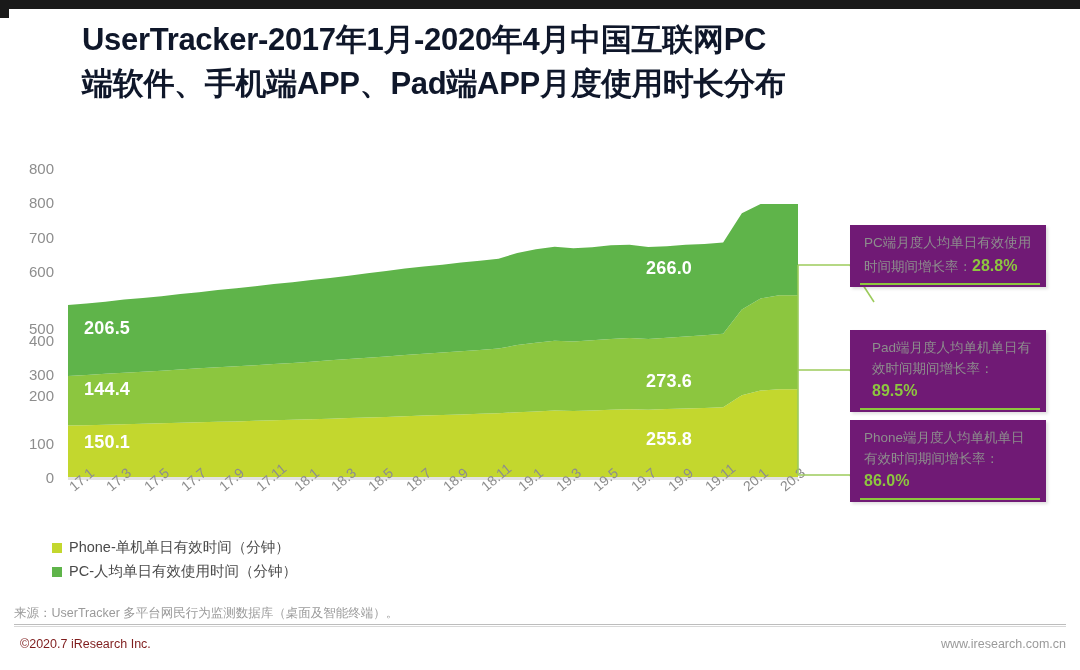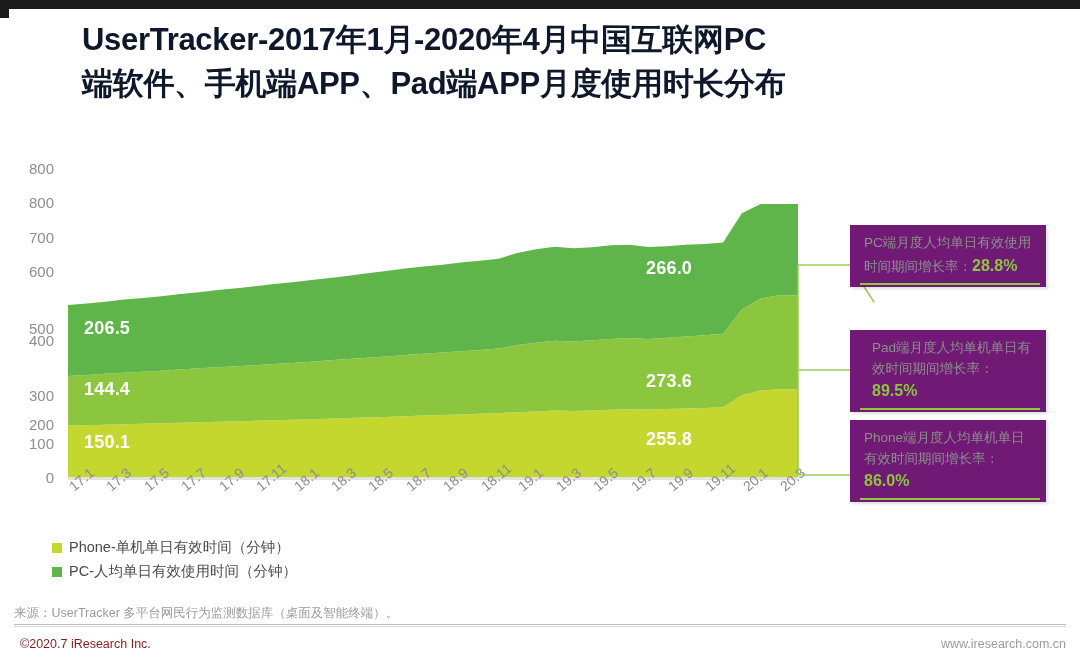--- a/index.html
+++ b/index.html
@@ -156,22 +156,22 @@
 
 <div class="plot-wrap">
 
   <div class="yaxis" id="yaxis">
       <div class="ytick" style="top: 18px;">800</div>
       <div class="ytick" style="top: 52.3333px;">800</div>
       <div class="ytick" style="top: 86.6667px;">700</div>
       <div class="ytick" style="top: 121px;">600</div>
       <div class="ytick" style="top: 158px; margin-top: 20px;">500</div>
       <div class="ytick" style="top: 189.667px;">400</div>
-      <div class="ytick" style="top: 224px; margin-top: 21px;">300</div>
-      <div class="ytick" style="top: 274px; text-align: right;">200</div>
+      <div class="ytick" style="top: 224px;">300</div>
+      <div class="ytick" style="top: 245px; text-align: right;">200</div>
       <div class="ytick" style="top: 292.667px;">100</div>
       <div class="ytick" style="top: 327px;">0</div>
     </div>
 
   <div class="plotarea">
     <svg id="area-svg" viewBox="0 0 730 309" preserveAspectRatio="none">
         <path d="M 0 257.46566666666666 L 18.71794871794872 257.15666666666664 L 37.43589743589744 256.676 L 56.15384615384616 256.19533333333334 L 74.87179487179488 255.7146666666667 L 93.58974358974358 255.26833333333332 L 112.30769230769232 254.75333333333333 L 131.02564102564102 254.27266666666668 L 149.74358974358975 253.792 L 168.46153846153848 253.38 L 187.17948717948715 252.865 L 205.89743589743588 252.35 L 224.61538461538464 251.86933333333332 L 243.33333333333331 251.32 L 262.05128205128204 250.702 L 280.7692307692308 250.11833333333334 L 299.4871794871795 249.53466666666668 L 318.20512820512823 248.91666666666666 L 336.92307692307696 248.23000000000002 L 355.64102564102564 247.612 L 374.3589743589743 247.02833333333334 L 393.07692307692304 246.376 L 411.79487179487177 245.758 L 430.5128205128205 245.14 L 449.2307692307693 244.28166666666667 L 467.948717948718 243.42333333333335 L 486.66666666666663 242.462 L 505.38461538461536 242.90833333333333 L 524.1025641025641 242.39333333333332 L 542.8205128205128 241.70666666666668 L 561.5384615384615 241.19166666666666 L 580.2564102564103 241.70666666666668 L 598.974358974359 241.08866666666665 L 617.6923076923077 240.505 L 636.4102564102565 239.99 L 655.1282051282052 239.30333333333334 L 673.8461538461539 227.2866666666667 L 692.5641025641025 222.48 L 711.2820512820513 221.17533333333336 L 730 221.17533333333336 L 730 309 L 711.2820512820513 309 L 692.5641025641025 309 L 673.8461538461539 309 L 655.1282051282052 309 L 636.4102564102565 309 L 617.6923076923077 309 L 598.974358974359 309 L 580.2564102564103 309 L 561.5384615384615 309 L 542.8205128205128 309 L 524.1025641025641 309 L 505.38461538461536 309 L 486.66666666666663 309 L 467.948717948718 309 L 449.2307692307693 309 L 430.5128205128205 309 L 411.79487179487177 309 L 393.07692307692304 309 L 374.3589743589743 309 L 355.64102564102564 309 L 336.92307692307696 309 L 318.20512820512823 309 L 299.4871794871795 309 L 280.7692307692308 309 L 262.05128205128204 309 L 243.33333333333331 309 L 224.61538461538464 309 L 205.89743589743588 309 L 187.17948717948715 309 L 168.46153846153848 309 L 149.74358974358975 309 L 131.02564102564102 309 L 112.30769230769232 309 L 93.58974358974358 309 L 74.87179487179488 309 L 56.15384615384616 309 L 37.43589743589744 309 L 18.71794871794872 309 L 0 309 Z" fill="#C3D72E"></path>
         <path d="M 0 207.88833333333332 L 18.71794871794872 207.03 L 37.43589743589744 205.86266666666668 L 56.15384615384616 204.69533333333334 L 74.87179487179488 203.69966666666664 L 93.58974358974358 202.73833333333334 L 112.30769230769232 201.53666666666666 L 131.02564102564102 200.36933333333334 L 149.74358974358975 199.202 L 168.46153846153848 198.275 L 187.17948717948715 197.245 L 205.89743589743588 196.04333333333332 L 224.61538461538464 194.87600000000003 L 243.33333333333331 193.64 L 262.05128205128204 192.33533333333332 L 280.7692307692308 191.065 L 299.4871794871795 189.79466666666667 L 318.20512820512823 188.49 L 336.92307692307696 187.11666666666667 L 355.64102564102564 185.812 L 374.3589743589743 184.54166666666666 L 393.07692307692304 183.2026666666667 L 411.79487179487177 181.898 L 430.5128205128205 180.59333333333333 L 449.2307692307693 176.98833333333334 L 467.948717948718 174.75666666666666 L 486.66666666666663 172.76533333333333 L 505.38461538461536 173.555 L 524.1025641025641 172.35333333333332 L 542.8205128205128 170.98 L 561.5384615384615 170.12166666666667 L 580.2564102564103 170.98 L 598.974358974359 169.67533333333333 L 617.6923076923077 168.405 L 636.4102564102565 167.20333333333332 L 655.1282051282052 165.83 L 673.8461538461539 141.45333333333332 L 692.5641025641025 130.4666666666667 L 711.2820512820513 127.23933333333329 L 730 127.23933333333329 L 730 221.17533333333336 L 711.2820512820513 221.17533333333336 L 692.5641025641025 222.48 L 673.8461538461539 227.2866666666667 L 655.1282051282052 239.30333333333334 L 636.4102564102565 239.99 L 617.6923076923077 240.505 L 598.974358974359 241.08866666666665 L 580.2564102564103 241.70666666666668 L 561.5384615384615 241.19166666666666 L 542.8205128205128 241.70666666666668 L 524.1025641025641 242.39333333333332 L 505.38461538461536 242.90833333333333 L 486.66666666666663 242.462 L 467.948717948718 243.42333333333335 L 449.2307692307693 244.28166666666667 L 430.5128205128205 245.14 L 411.79487179487177 245.758 L 393.07692307692304 246.376 L 374.3589743589743 247.02833333333334 L 355.64102564102564 247.612 L 336.92307692307696 248.23000000000002 L 318.20512820512823 248.91666666666666 L 299.4871794871795 249.53466666666668 L 280.7692307692308 250.11833333333334 L 262.05128205128204 250.702 L 243.33333333333331 251.32 L 224.61538461538464 251.86933333333332 L 205.89743589743588 252.35 L 187.17948717948715 252.865 L 168.46153846153848 253.38 L 149.74358974358975 253.792 L 131.02564102564102 254.27266666666668 L 112.30769230769232 254.75333333333333 L 93.58974358974358 255.26833333333332 L 74.87179487179488 255.7146666666667 L 56.15384615384616 256.19533333333334 L 37.43589743589744 256.676 L 18.71794871794872 257.15666666666664 L 0 257.46566666666666 Z" fill="#8CC63F"></path>
         <path d="M 0 136.99 L 18.71794871794872 135.61666666666667 L 37.43589743589744 133.76266666666666 L 56.15384615384616 131.56533333333334 L 74.87179487179488 129.883 L 93.58974358974358 128.235 L 112.30769230769232 126.00333333333333 L 131.02564102564102 124.14933333333335 L 149.74358974358975 121.95200000000003 L 168.46153846153848 120.33833333333334 L 187.17948717948715 118.27833333333334 L 205.89743589743588 116.04666666666665 L 224.61538461538464 114.19266666666667 L 243.33333333333331 111.92666666666668 L 262.05128205128204 109.93533333333335 L 280.7692307692308 107.63500000000002 L 299.4871794871795 105.33466666666664 L 318.20512820512823 103 L 336.92307692307696 100.59666666666669 L 355.64102564102564 98.60533333333333 L 374.3589743589743 96.64833333333334 L 393.07692307692304 94.62266666666667 L 411.79487179487177 92.63133333333332 L 430.5128205128205 90.63999999999999 L 449.2307692307693 84.975 L 467.948717948718 81.37 L 486.66666666666663 78.69200000000001 L 505.38461538461536 80.16833333333335 L 524.1025641025641 79.31 L 542.8205128205128 77.25 L 561.5384615384615 76.73499999999999 L 580.2564102564103 78.96666666666667 L 598.974358974359 78.3486666666667 L 617.6923076923077 76.73499999999999 L 636.4102564102565 75.87666666666667 L 655.1282051282052 74.50333333333336 L 673.8461538461539 45.31999999999999 L 692.5641025641025 36.05000000000001 L 711.2820512820513 35.91266666666661 L 730 35.91266666666661 L 730 127.23933333333329 L 711.2820512820513 127.23933333333329 L 692.5641025641025 130.4666666666667 L 673.8461538461539 141.45333333333332 L 655.1282051282052 165.83 L 636.4102564102565 167.20333333333332 L 617.6923076923077 168.405 L 598.974358974359 169.67533333333333 L 580.2564102564103 170.98 L 561.5384615384615 170.12166666666667 L 542.8205128205128 170.98 L 524.1025641025641 172.35333333333332 L 505.38461538461536 173.555 L 486.66666666666663 172.76533333333333 L 467.948717948718 174.75666666666666 L 449.2307692307693 176.98833333333334 L 430.5128205128205 180.59333333333333 L 411.79487179487177 181.898 L 393.07692307692304 183.2026666666667 L 374.3589743589743 184.54166666666666 L 355.64102564102564 185.812 L 336.92307692307696 187.11666666666667 L 318.20512820512823 188.49 L 299.4871794871795 189.79466666666667 L 280.7692307692308 191.065 L 262.05128205128204 192.33533333333332 L 243.33333333333331 193.64 L 224.61538461538464 194.87600000000003 L 205.89743589743588 196.04333333333332 L 187.17948717948715 197.245 L 168.46153846153848 198.275 L 149.74358974358975 199.202 L 131.02564102564102 200.36933333333334 L 112.30769230769232 201.53666666666666 L 93.58974358974358 202.73833333333334 L 74.87179487179488 203.69966666666664 L 56.15384615384616 204.69533333333334 L 37.43589743589744 205.86266666666668 L 18.71794871794872 207.03 L 0 207.88833333333332 Z" fill="#5FB44A"></path>
       </svg>

